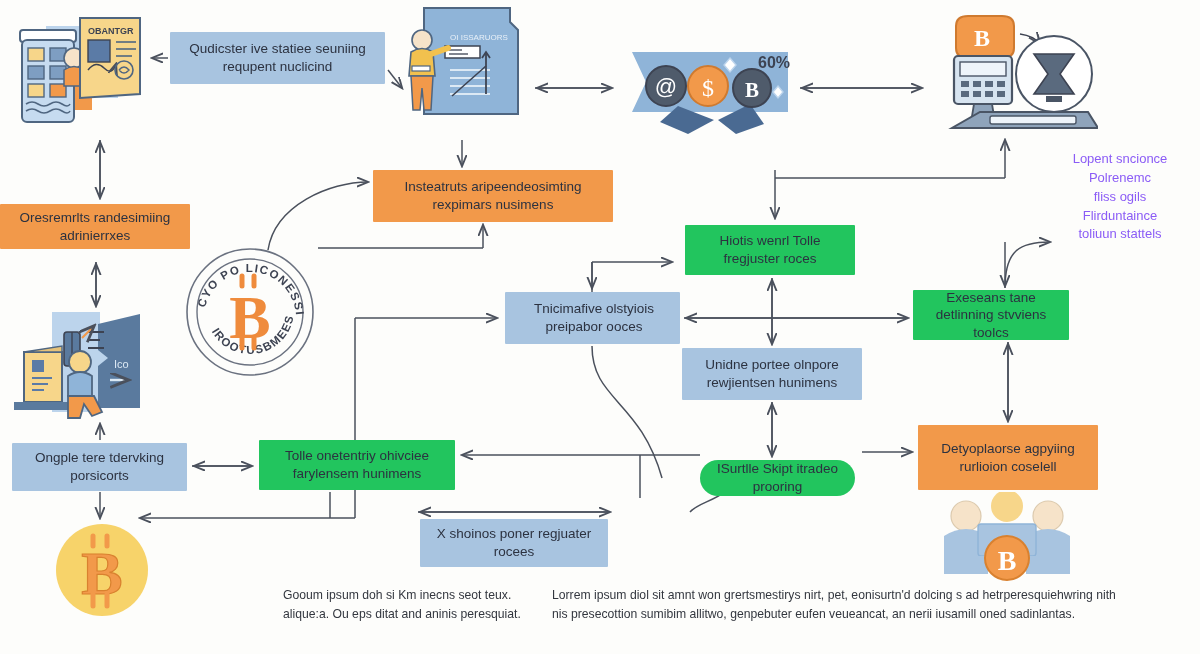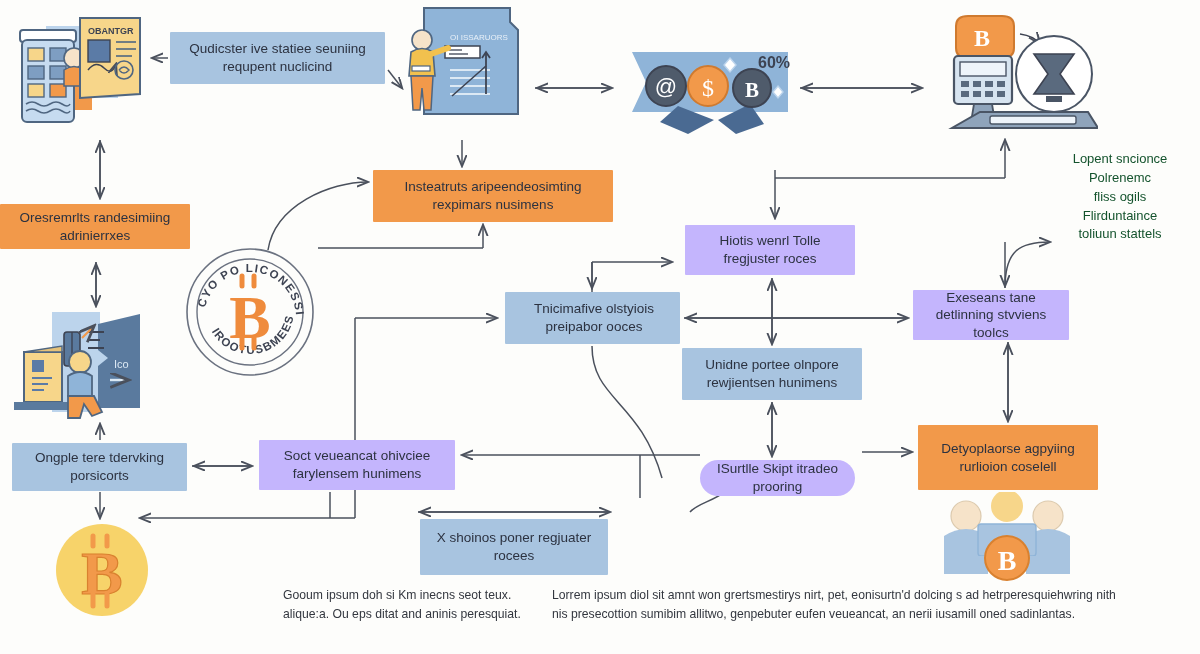--- a/index.html
+++ b/index.html
@@ -4,22 +4,22 @@
 <style>
   html,body{margin:0;padding:0;background:#fdfdfb;}
   body{font-family:"Liberation Sans","DejaVu Sans",sans-serif;}
   #canvas{position:relative;width:1200px;height:654px;background:#fdfdfb;overflow:hidden;}
   svg.layer{position:absolute;left:0;top:0;width:1200px;height:654px;pointer-events:none;}
   .node{position:absolute;box-sizing:border-box;display:flex;align-items:center;justify-content:center;
         text-align:center;line-height:1.30;color:#2c3240;padding:6px 10px;
         font-size:13.5px;border-radius:1px;}
   .n-blue{background:#a8c4e0;}
   .n-orange{background:#f2994a;}
-  .n-yellow{background:#c4b5fd;}
-  .plain-text{position:absolute;color:#14532d;font-size:13px;line-height:1.45;text-align:center;}
+  .n-yellow{background:#22c55e;}
+  .plain-text{position:absolute;color:#8b5cf6;font-size:13px;line-height:1.45;text-align:center;}
   .caption{position:absolute;color:#33373f;font-size:12.2px;line-height:1.55;}
   .illus{position:absolute;}
 </style>
 </head>
 <body>
 
 <div id="canvas">
 
   <svg class="layer" viewBox="0 0 1200 654">
     <defs>
@@ -281,24 +281,24 @@
   </svg>
 
   <div class="node n-blue" style="left:170px;top:32px;width:215px;height:52px;">Qudicster ive statiee seuniing requpent nuclicind</div>
   <div class="node n-orange" style="left:0px;top:204px;width:190px;height:45px;">Oresremrlts randesimiing adrinierrxes</div>
   <div class="node n-orange" style="left:373px;top:170px;width:240px;height:52px;">Insteatruts aripeendeosimting rexpimars nusimens</div>
   <div class="node n-yellow" style="left:685px;top:225px;width:170px;height:50px;">Hiotis wenrl Tolle fregjuster roces</div>
   <div class="node n-blue" style="left:505px;top:292px;width:175px;height:52px;padding-left:13px;">Tnicimafive olstyiois preipabor ooces</div>
   <div class="node n-yellow" style="left:913px;top:290px;width:156px;height:50px;">Exeseans tane detlinning stvviens toolcs</div>
   <div class="node n-blue" style="left:682px;top:348px;width:180px;height:52px;">Unidne portee olnpore rewjientsen hunimens</div>
   <div class="node n-blue" style="left:12px;top:443px;width:175px;height:48px;">Ongple tere tdervking porsicorts</div>
-  <div class="node n-yellow" style="left:259px;top:440px;width:196px;height:50px;">Soct veueancat ohivciee farylensem hunimens</div>
+  <div class="node n-yellow" style="left:259px;top:440px;width:196px;height:50px;">Tolle onetentriy ohivciee farylensem hunimens</div>
   <div class="node n-yellow" style="left:700px;top:460px;width:155px;height:36px;border-radius:23px;">ISurtlle Skipt itradeo prooring</div>
   <div class="node n-orange" style="left:918px;top:425px;width:180px;height:65px;">Detyoplaorse agpyiing rurlioion coselell</div>
-  <div class="node n-blue" style="left:420px;top:519px;width:188px;height:56px;">X shoinos poner regjuater rocees</div>
+  <div class="node n-blue" style="left:420px;top:519px;width:188px;height:48px;">X shoinos poner regjuater rocees</div>
 
   <div class="plain-text" style="left:1055px;top:150px;width:130px;">
     <div>Lopent sncionce</div>
     <div>Polrenemc</div>
     <div>fliss ogils</div>
     <div>Flirduntaince</div>
     <div>toliuun stattels</div>
   </div>
 
   <div class="caption" style="left:552px;top:586px;width:640px;">

